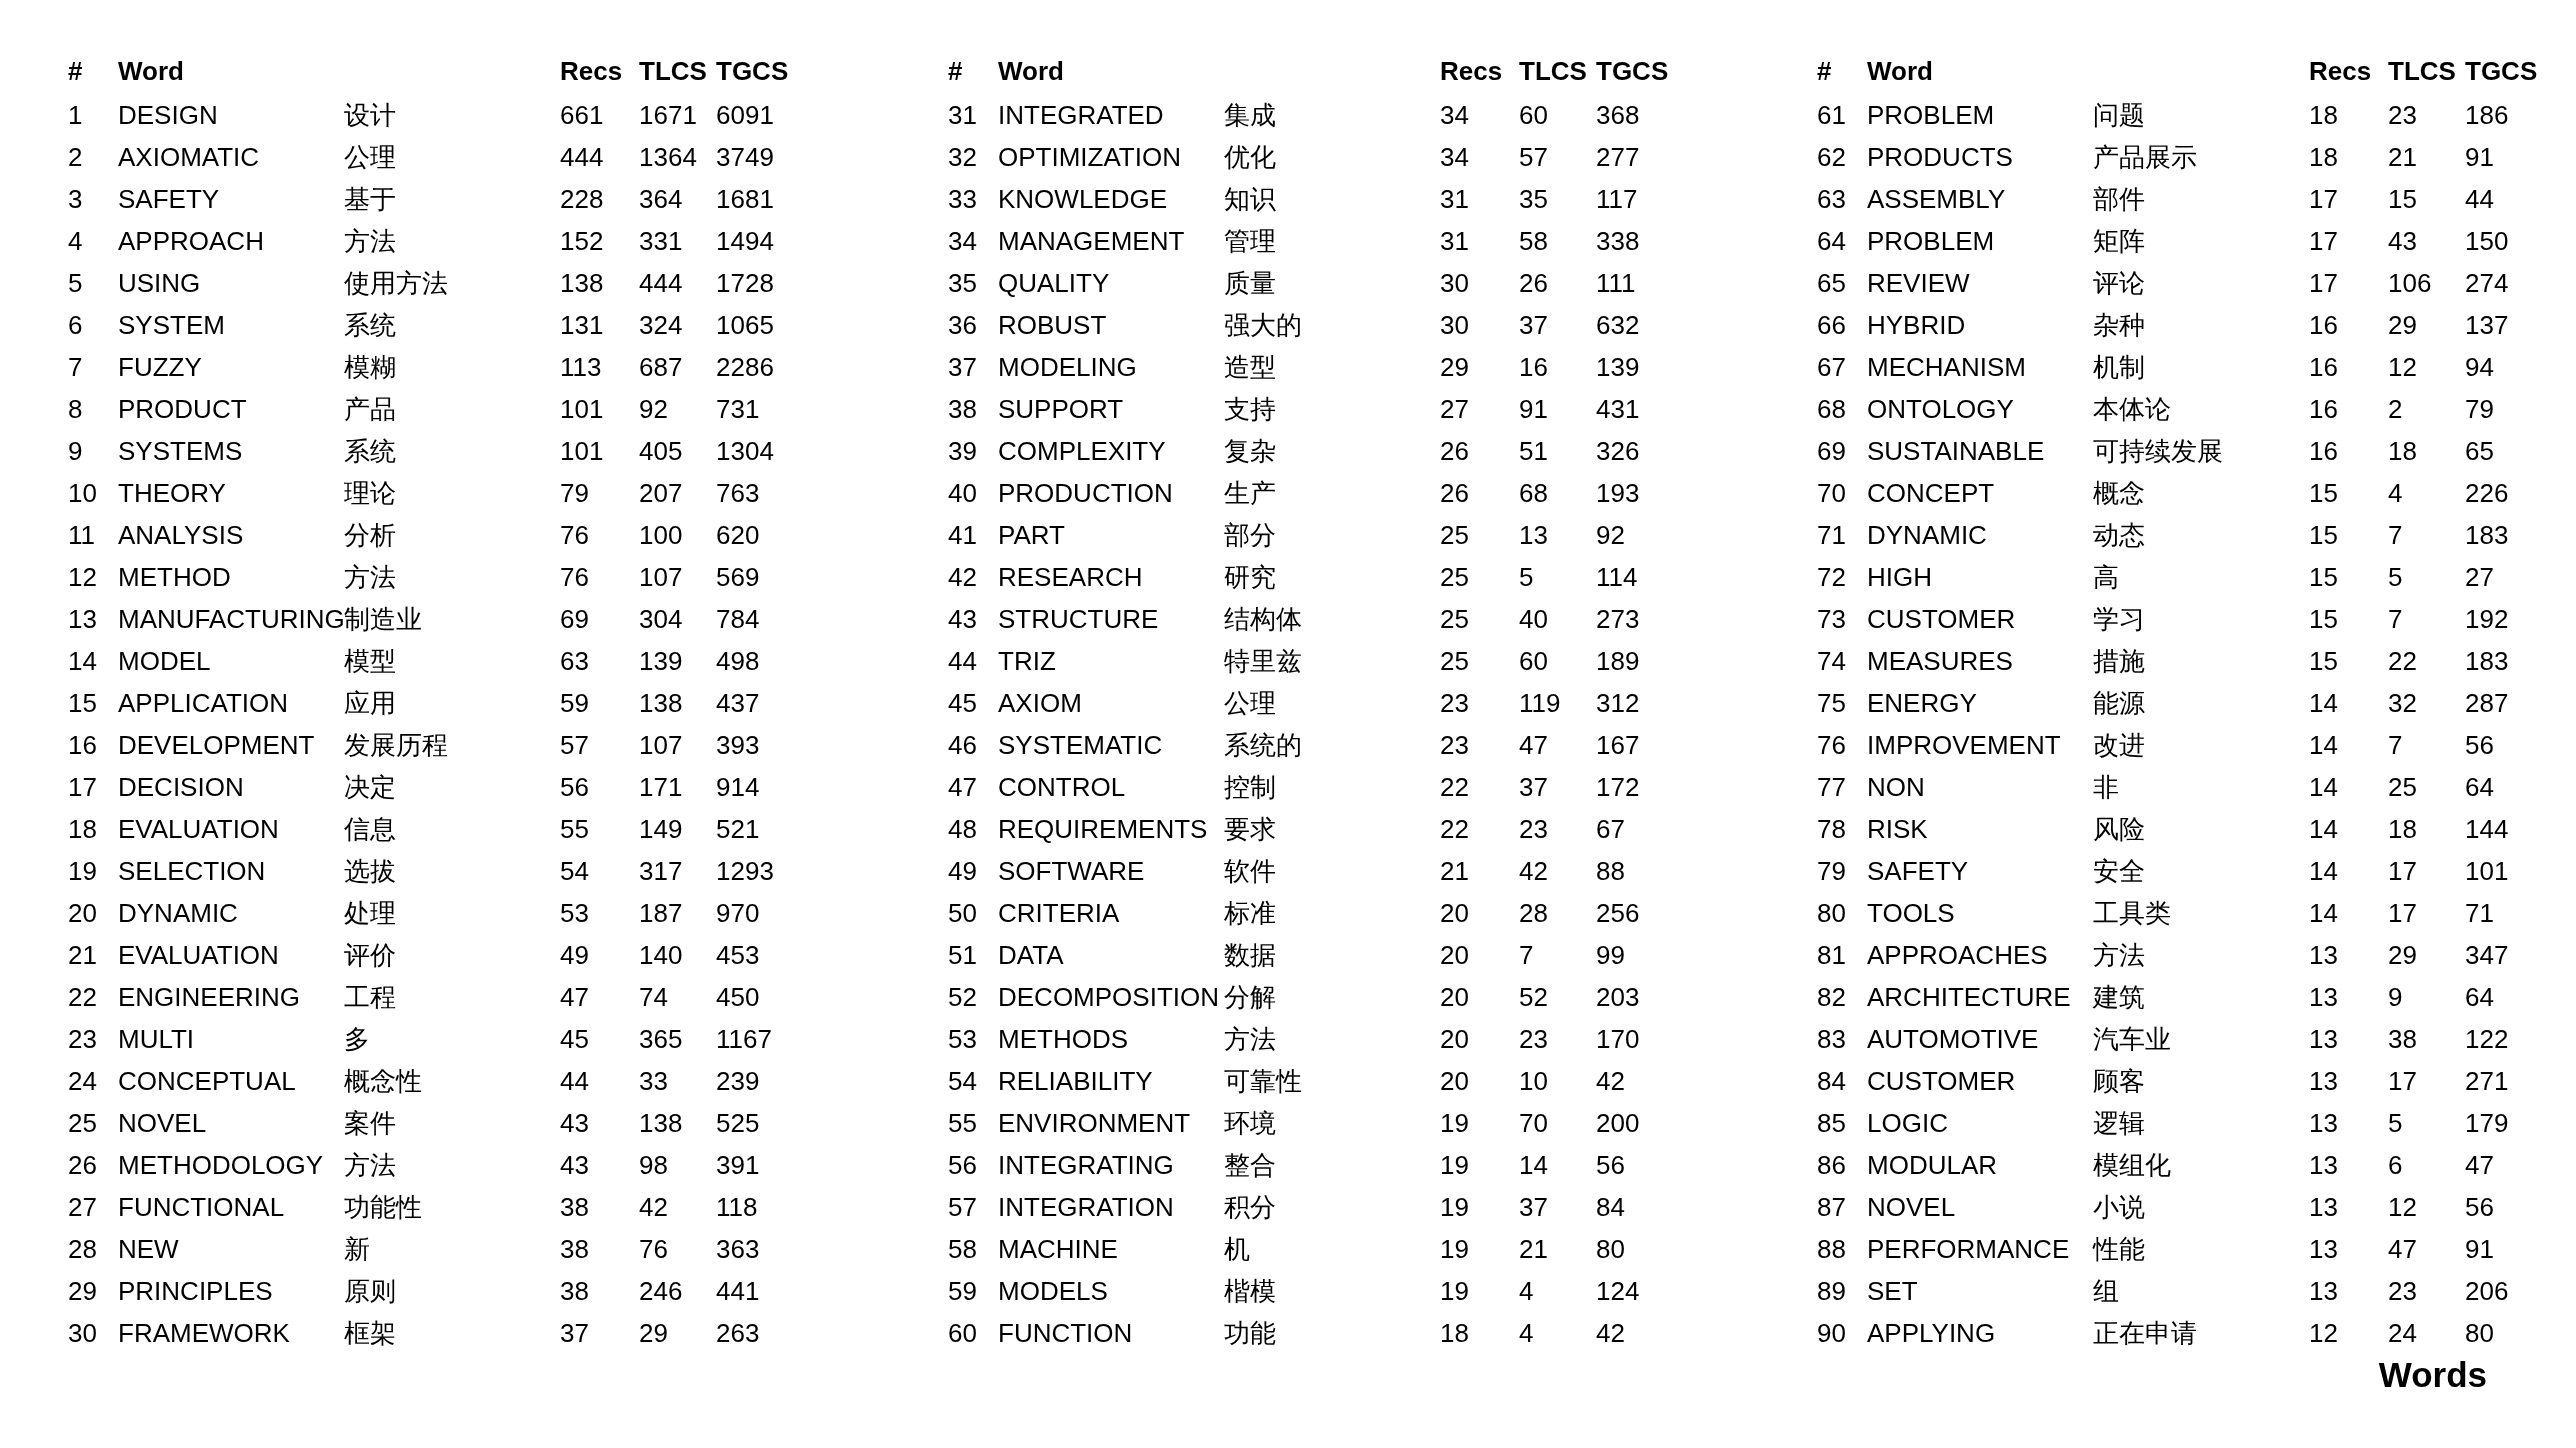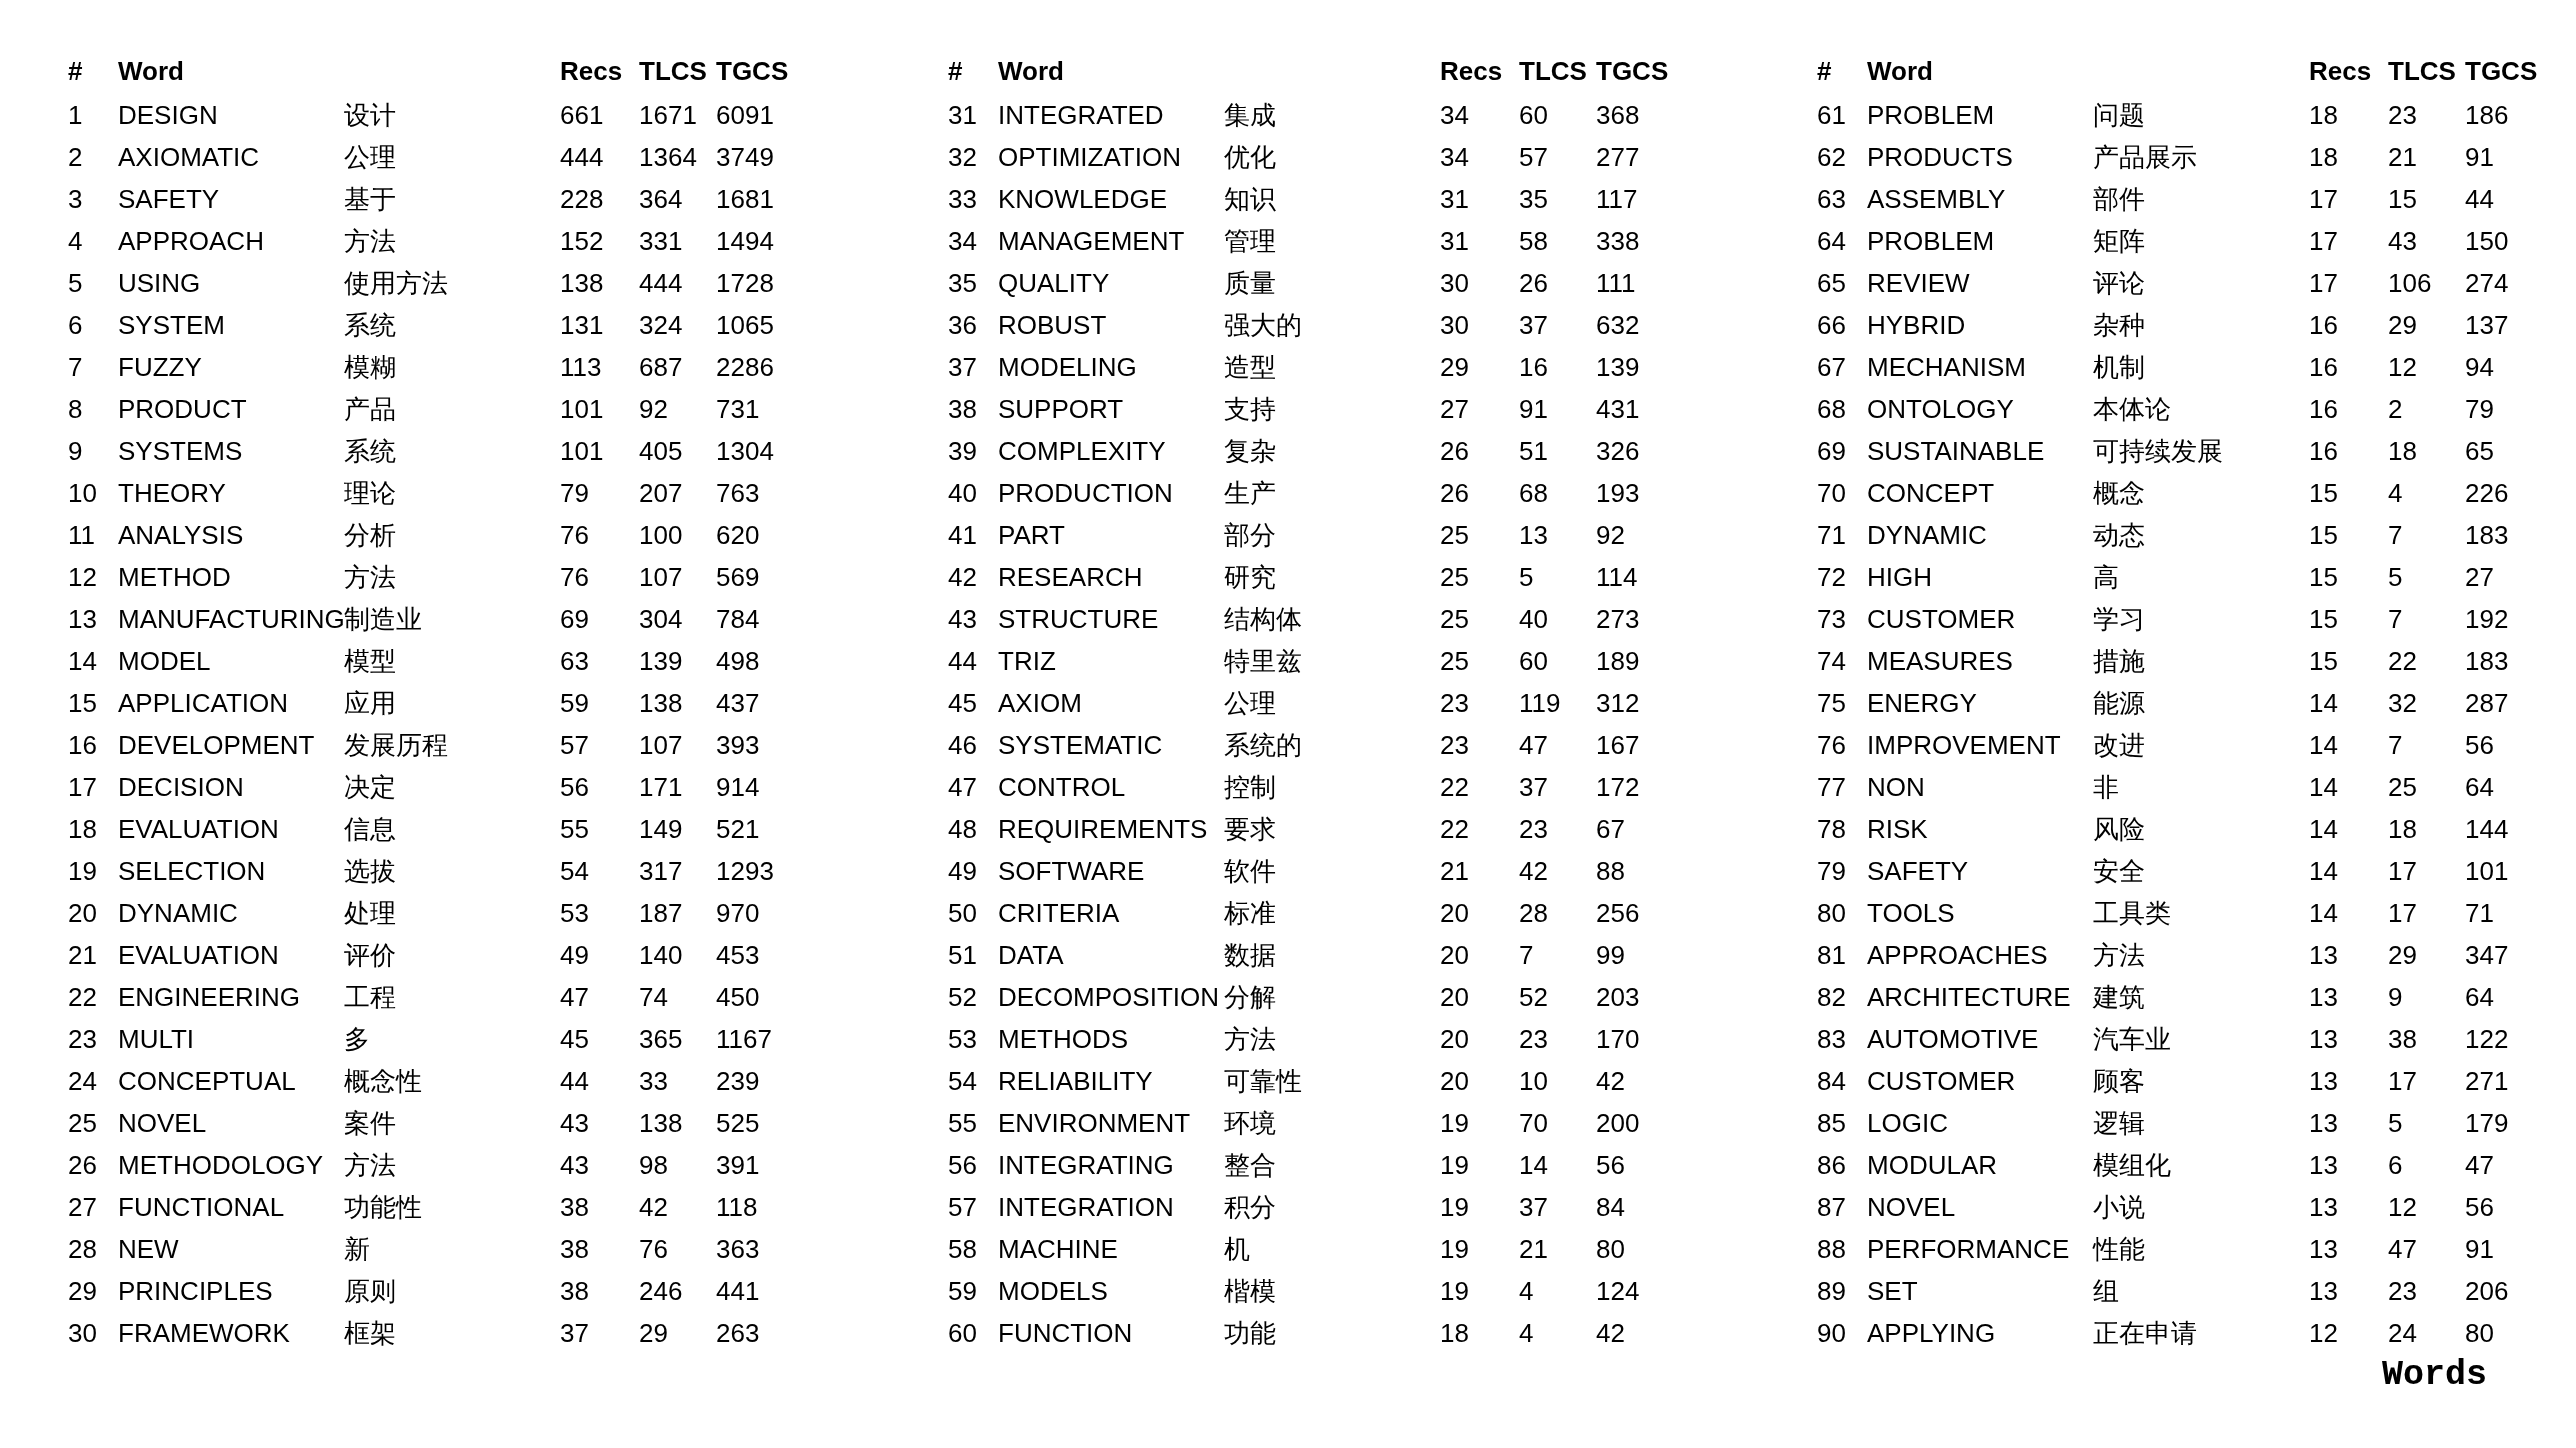--- a/index.html
+++ b/index.html
@@ -35,21 +35,20 @@
     height: 46px;
     font-weight: bold;
   }
   .c { display: block; text-align: left; }
   .footer-label {
     position: absolute;
     top: 1355px;
     right: 89px;
     font-size: 35px;
     font-weight: bold;
-    font-family: Liberation Mono, monospace;
   }
 </style>
 </head>
 <body>
 
 <div class="group" id="group-0">
   <div class="row header">
     <span class="c rank">#</span>
     <span class="c word">Word</span>
     <span class="c zh"></span>

